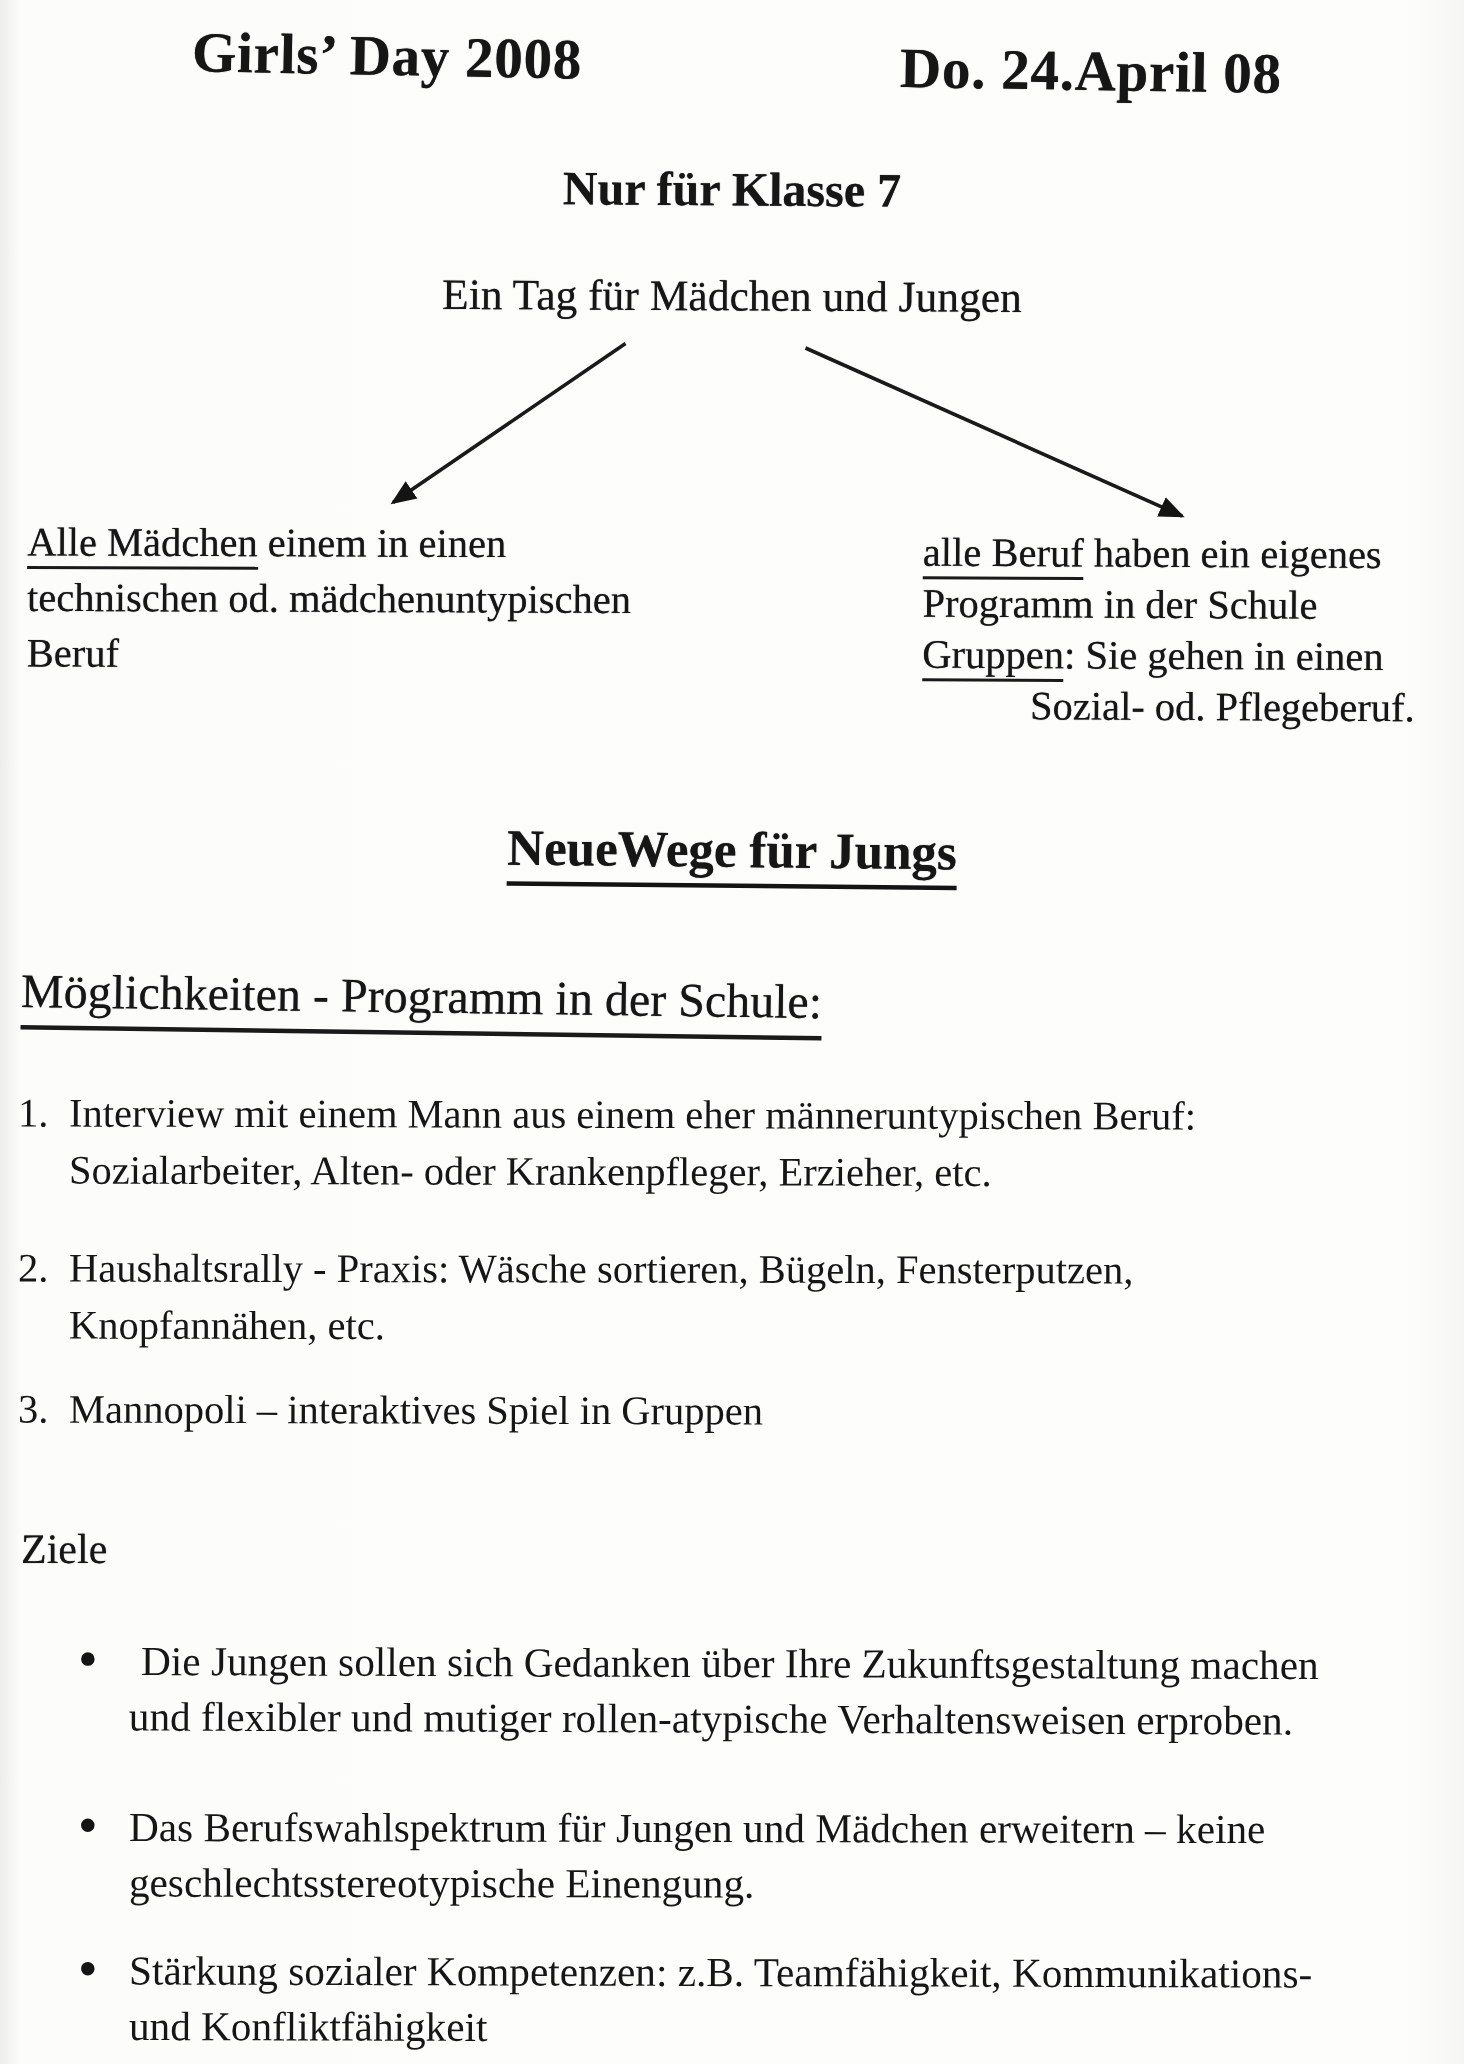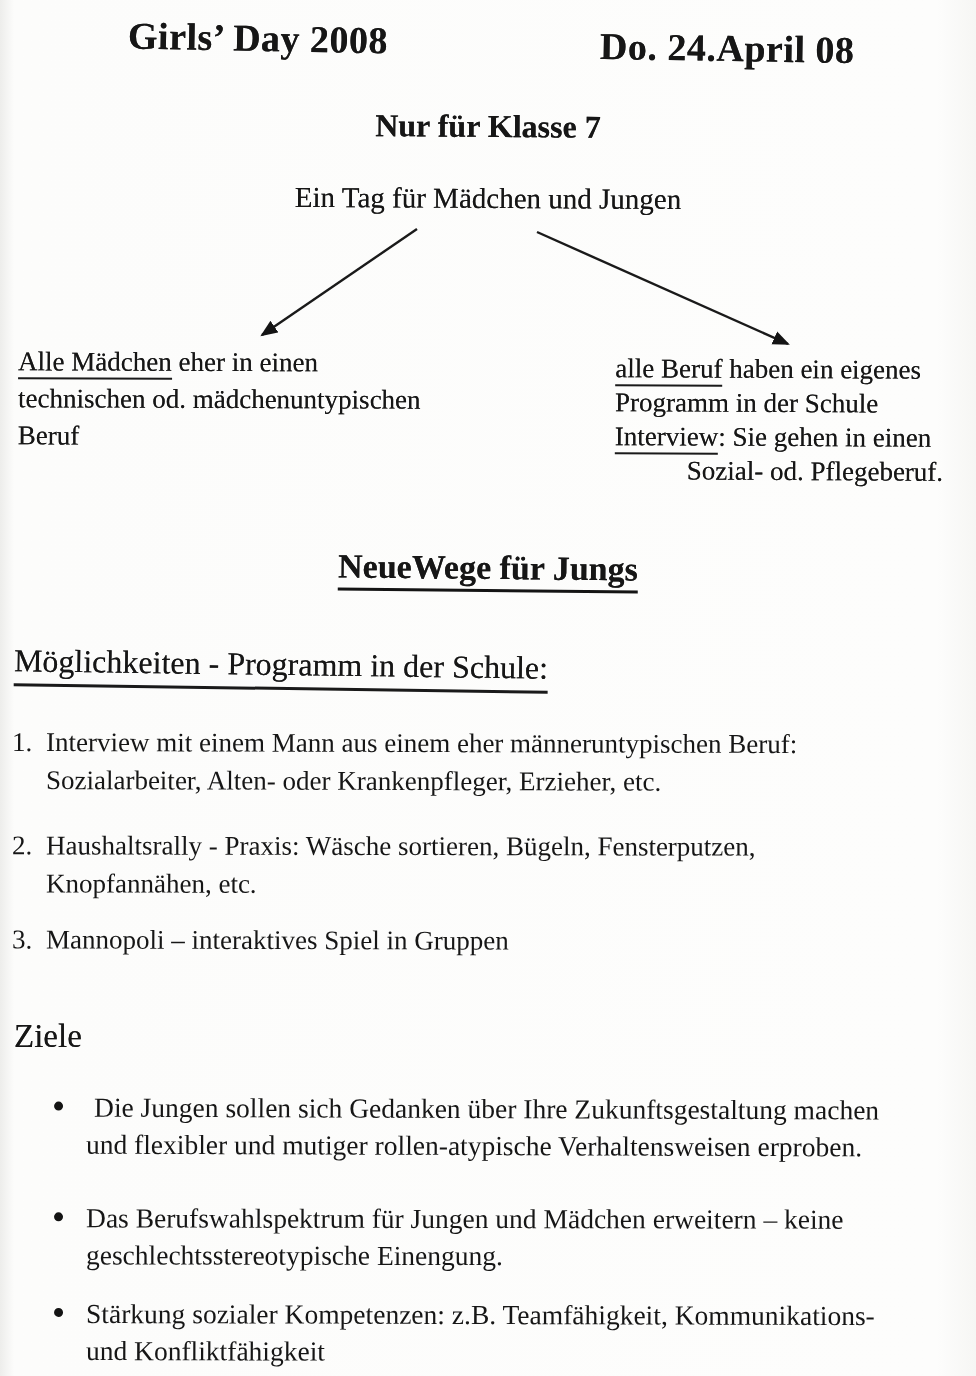--- a/index.html
+++ b/index.html
@@ -38,21 +38,21 @@
   .moeglich{left:14px;top:646px;font-size:32px;transform:rotate(0.8deg);}
   .moeglich span{border-bottom:3px solid #1a1a1a;padding-bottom:5px;}
   
   .item{position:absolute;left:12px;font-size:27px;line-height:38px;padding-left:34px;}
   .item .num{position:absolute;left:0;top:0;}
   .item div{white-space:nowrap;}
   .item1{top:724px;transform:rotate(0.15deg);}
   .item2{top:827px;transform:rotate(0.1deg);}
   .item3{top:921px;transform:rotate(0.15deg);}
   
-  .ziele{left:14px;top:1018px;font-size:33px;}
+  .ziele{left:14px;top:1018px;font-size:28px;}
   .goal{position:absolute;left:52px;font-size:27.5px;line-height:37px;padding-left:34px;}
   .goal .dot{position:absolute;left:2px;top:13px;width:9px;height:9px;border-radius:50%;background:#141414;}
   .goal div{white-space:nowrap;}
   .goal1{top:1090px;transform:rotate(0.2deg);}
   .goal1 .l1{padding-left:8px;}
   .goal2{top:1200px;transform:rotate(0.1deg);}
   .goal3{top:1296px;transform:rotate(0.15deg);}
 </style>
 </head>
 <body>
@@ -68,29 +68,29 @@
     <defs>
       <marker id="ah" markerUnits="userSpaceOnUse" markerWidth="20" markerHeight="16" refX="15" refY="8" orient="auto">
         <path d="M0,1 L17,8 L0,15 z" fill="#141414"></path>
       </marker>
     </defs>
     <line x1="417" y1="14" x2="262" y2="120" stroke="#1a1a1a" stroke-width="2.4" marker-end="url(#ah)"></line>
     <line x1="537" y1="17" x2="788" y2="129" stroke="#1a1a1a" stroke-width="2.4" marker-end="url(#ah)"></line>
   </svg>
 
   <div class="txt branch branch-girls">
-    <div><span class="u">Alle Mädchen</span><span> eher in einen</span></div>
+    <div><span class="u">Alle Mädchen</span><span> einem in einen</span></div>
     <div>technischen od. mädchenuntypischen</div>
     <div>Beruf</div>
   </div>
 
   <div class="txt branch branch-boys">
     <div><span class="u">alle Beruf</span><span> haben ein eigenes</span></div>
     <div>Programm in der Schule</div>
-    <div><span class="u">Interview</span><span>: Sie gehen in einen</span></div>
+    <div><span class="u">Gruppen</span><span>: Sie gehen in einen</span></div>
     <div class="indent-deep">Sozial- od. Pflegeberuf.</div>
   </div>
 
   <div class="txt b ctr neuewege"><span>NeueWege für Jungs</span></div>
   <div class="txt moeglich"><span>Möglichkeiten - Programm in der Schule:</span></div>
 
   <div class="item item1">
     <span class="num">1.</span>
     <div>Interview mit einem Mann aus einem eher männeruntypischen Beruf:</div>
     <div>Sozialarbeiter, Alten- oder Krankenpfleger, Erzieher, etc.</div>

